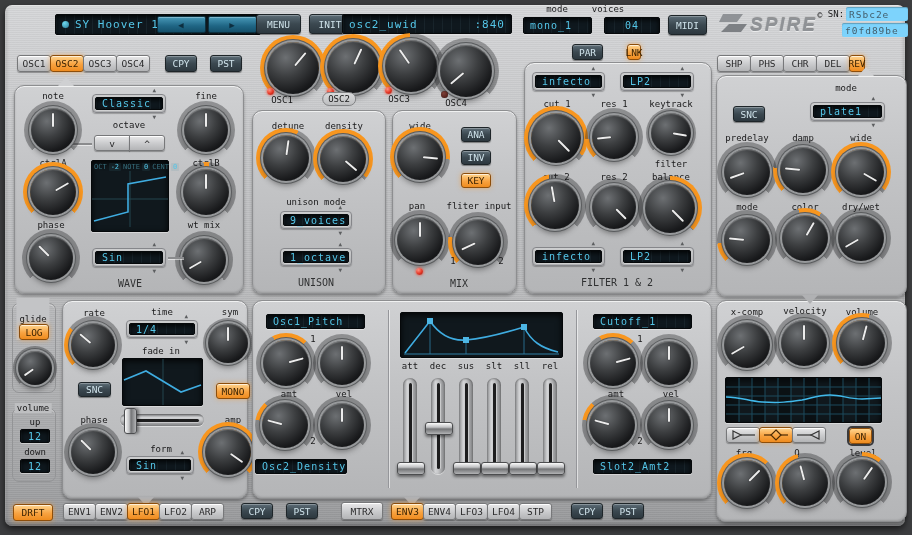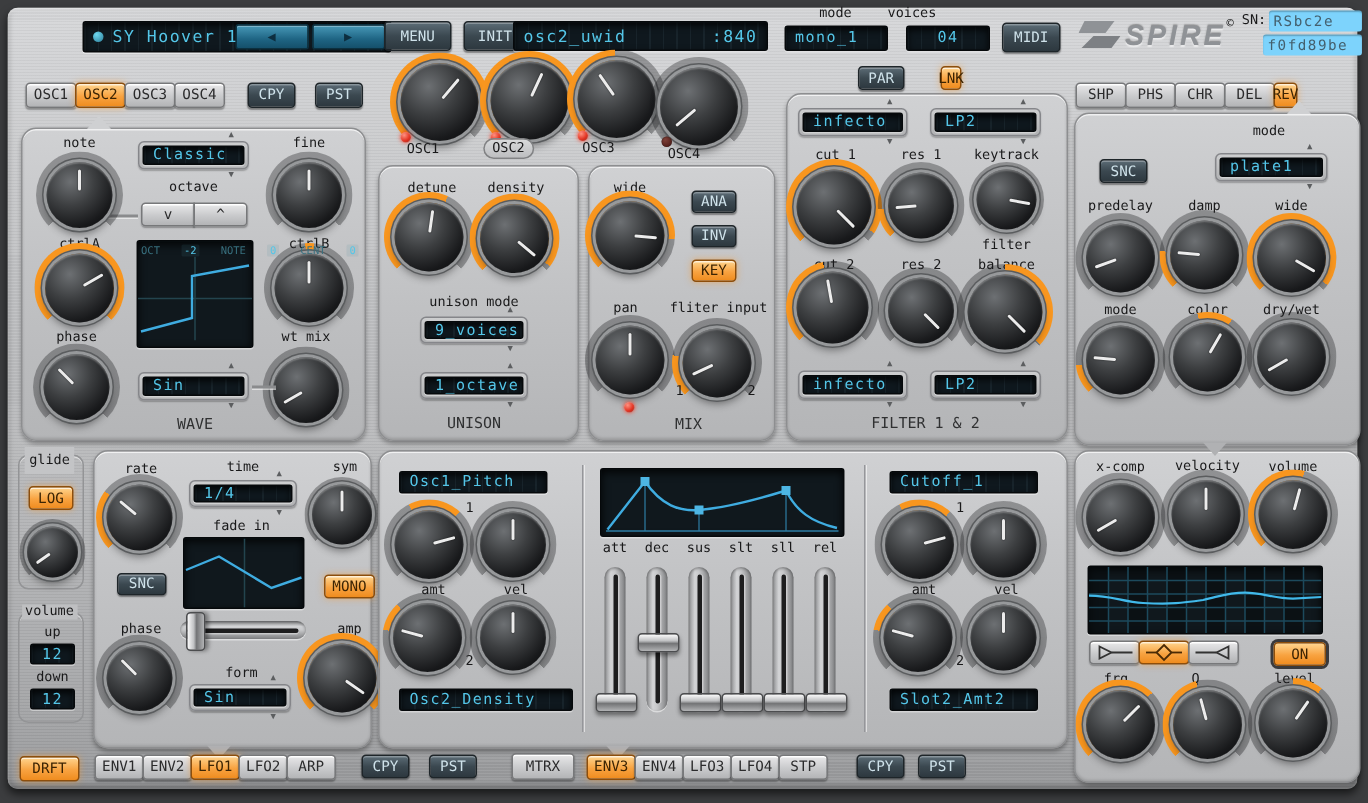--- a/index.html
+++ b/index.html
@@ -88,21 +88,21 @@
   .vdiv{position:absolute;width:1px;background:#95969a;box-shadow:1px 0 0 rgba(255,255,255,.55)}
   .tagbox{position:absolute;transform:translateX(-50%);font-size:9px;color:#19191a;padding:1px 5px;
     border:1px solid #818284;border-radius:7px;background:linear-gradient(180deg,#d9dadb,#bdbec0)}
   .parrow{width:47px;height:15px;display:flex;align-items:center;justify-content:center;border-radius:2px;
     background:linear-gradient(180deg,#4899b8,#1f6584 60%,#15506b);color:#0d2e3f;font-size:9px;
     border:1px solid #0c303f;box-shadow:inset 0 1px 0 rgba(255,255,255,.3)}
   .brand{position:absolute;font-family:"Liberation Sans",sans-serif;font-weight:bold;font-style:italic;
     color:#8f9296;letter-spacing:2px;font-size:19px;text-shadow:0 1px 1px rgba(255,255,255,.6),0 -1px 1px rgba(0,0,0,.35)}
   .snchip{position:absolute;box-sizing:border-box;display:flex;align-items:center;padding:0 3px;
     background:#7dd3fc;border-radius:2px;color:#44606e;font-size:9.5px;letter-spacing:1px;box-shadow:inset 0 1px 1px rgba(0,0,0,.25)}
-  .wdhead{display:flex;align-items:center;gap:14px;padding:2px 2px 0 2px;font-size:7px}
+  .wdhead{display:flex;align-items:center;gap:2px;padding:2px 2px 0 2px;font-size:7px}
   .wdhead .wl{color:#38707f}.wdhead .wv{color:#54c6e8;background:rgba(70,140,160,.12);padding:0 2px;border-radius:1px}
   svg{display:block}
 </style>
 </head>
 <body>
 
 <div class="plate"></div>
 
 <div class="lcd" style="left:55px;top:14px;width:206px;height:21px">
   <span style="width:7px;height:7px;border-radius:50%;background:radial-gradient(circle at 35% 30%,#6fd8ef,#2a7c97);margin-right:6px"></span>
@@ -477,21 +477,21 @@
     <i class="body"></i>
     <i class="ptr"></i>
   </div>
 <div class="kn k46" style="left:861px;top:238px;--rot:-120deg">
     <i class="ring"></i>
     <i class="body"></i>
     <i class="ptr"></i>
   </div>
 
 <div class="group" style="left:12px;top:303px;width:42px;height:88px"></div>
-<div class="lbl" style="left:33px;top:298px;background:#c3c4c6;padding:4px 3px">glide</div>
+<div class="lbl" style="left:33px;top:298px;background:#c3c4c6;padding:16px 3px">glide</div>
 <div class="btn orange" style="left:19px;top:324px;width:30px;height:16px">
     <span>LOG</span>
   </div>
 <div class="kn k34" style="left:35px;top:368px;--rot:-125deg">
     <i class="ring"></i>
     <i class="body"></i>
     <i class="ptr"></i>
   </div>
 <div class="group" style="left:12px;top:408px;width:42px;height:72px"></div>
 <div class="lbl" style="left:33px;top:403px;background:#bebfc1;padding:0 2px">volume</div>
@@ -591,21 +591,21 @@
     <i class="ring"></i>
     <i class="body"></i>
     <i class="ptr"></i>
   </div>
 <div class="kn k44" style="left:342px;top:425px;--rot:0deg">
     <i class="ring"></i>
     <i class="body"></i>
     <i class="ptr"></i>
   </div>
 <div class="lbl" style="left:313px;top:436px">2</div>
-<div class="lcd small" style="left:266px;top:459px;width:116px;height:15px">
+<div class="lcd small" style="left:255px;top:459px;width:92px;height:15px">
     <span>Osc2_Density</span>
   </div>
 
 <div class="screen" style="left:400px;top:312px;width:163px;height:46px">
   <svg width="161" height="44" viewBox="0 0 161 44">
     <line x1="3" y1="41" x2="158" y2="41" stroke="#2e7ea5" stroke-width="1"></line>
     <line x1="29" y1="8" x2="29" y2="41" stroke="#2e7ea5" stroke-width="0.8"></line>
     <line x1="65" y1="28" x2="65" y2="41" stroke="#2e7ea5" stroke-width="0.8"></line>
     <line x1="123" y1="14" x2="123" y2="41" stroke="#2e7ea5" stroke-width="0.8"></line>
     <path d="M4,40 L29,8 C40,24 52,28 65,27 C88,25 110,18 123,14 C130,28 140,35 157,39" fill="none" stroke="#3face0" stroke-width="1.6"></path>
@@ -732,21 +732,21 @@
       <line x1="19" y1="7" x2="26" y2="7" stroke="#4a2a05" stroke-width="1.2"></line>
     </svg>
   </div>
   <div class="tab lite" style="width:34px;height:16px">
     <svg width="28" height="14" viewBox="0 0 28 14">
       <line x1="2" y1="7" x2="16" y2="7" stroke="#333" stroke-width="1.2"></line>
       <polygon points="24,3 16,7 24,11" fill="none" stroke="#333" stroke-width="1.2"></polygon>
     </svg>
   </div>
 </div>
-<div class="btn orange" style="left:849px;top:428px;width:35px;height:16px;box-shadow:0 0 0 2px #3a3a3c">
+<div class="btn orange" style="left:849px;top:428px;width:23px;height:16px;box-shadow:0 0 0 2px #3a3a3c">
     <span>ON</span>
   </div>
 <div class="lbl" style="left:744px;top:448px">frq</div>
 <div class="lbl" style="left:797px;top:448px">Q</div>
 <div class="lbl" style="left:863px;top:448px">level</div>
 <div class="kn k46" style="left:747px;top:483px;--rot:45deg;--a1:180deg">
     <i class="ring"></i>
     <i class="body"></i>
     <i class="ptr"></i>
   </div>

